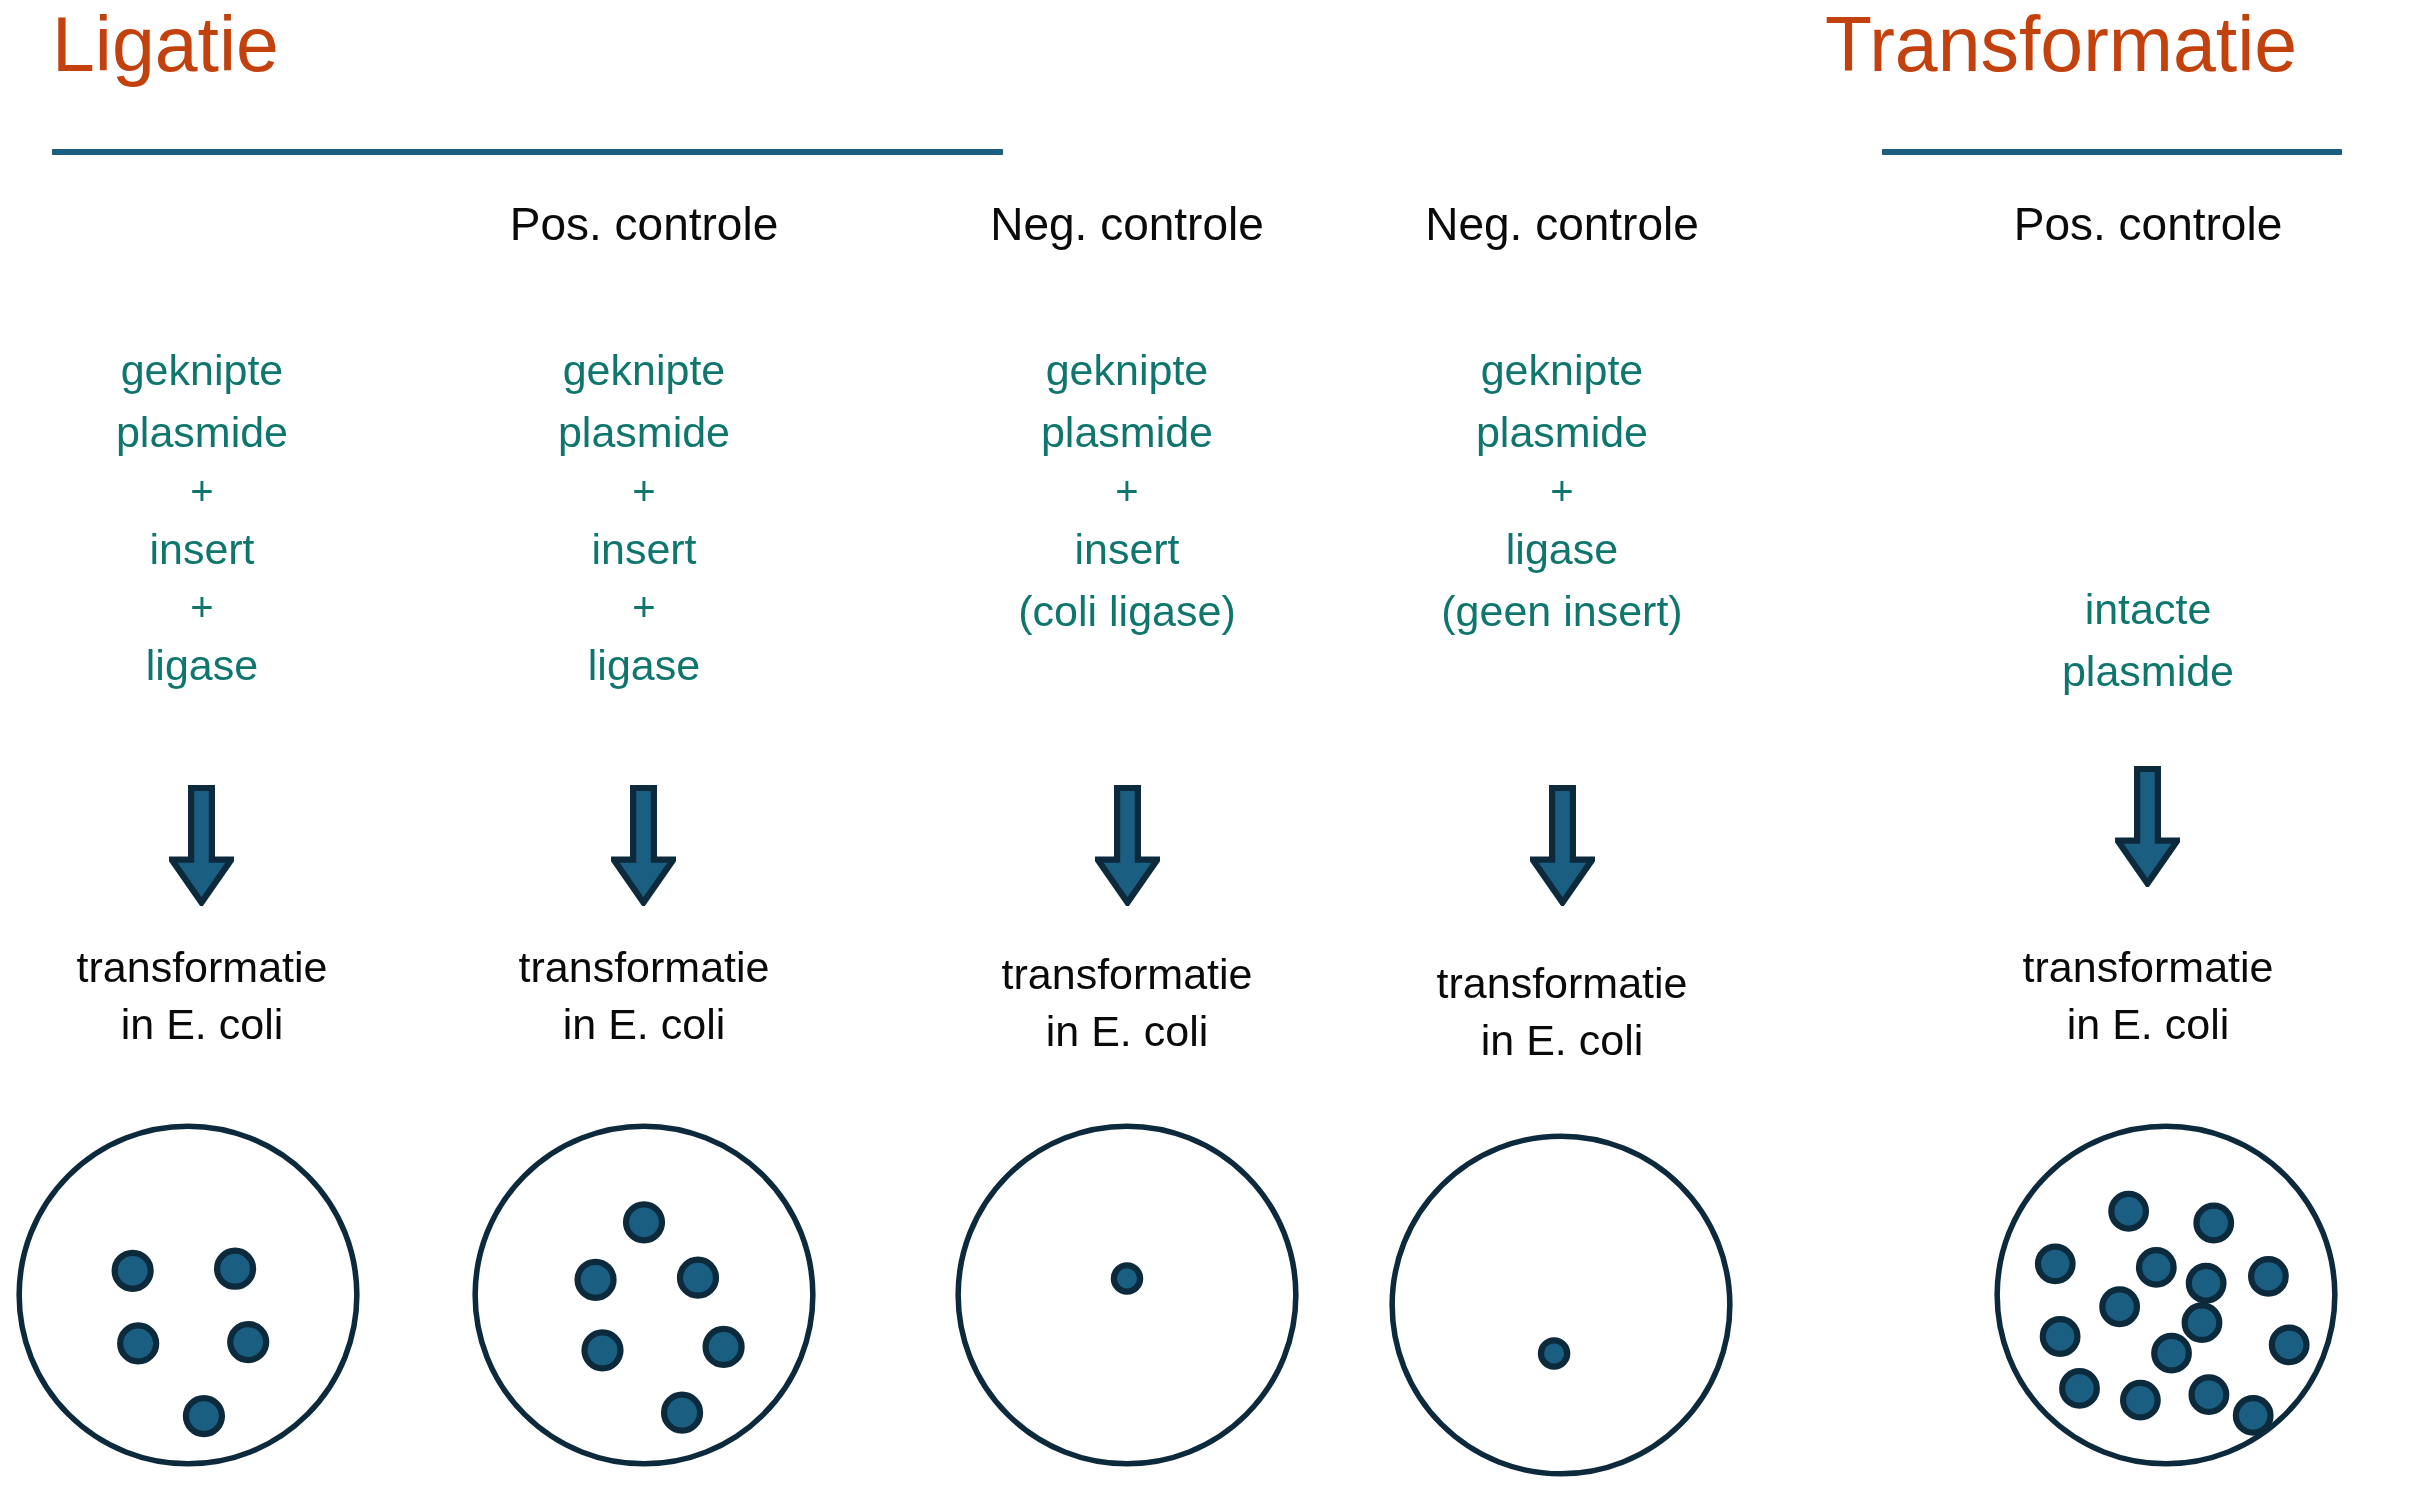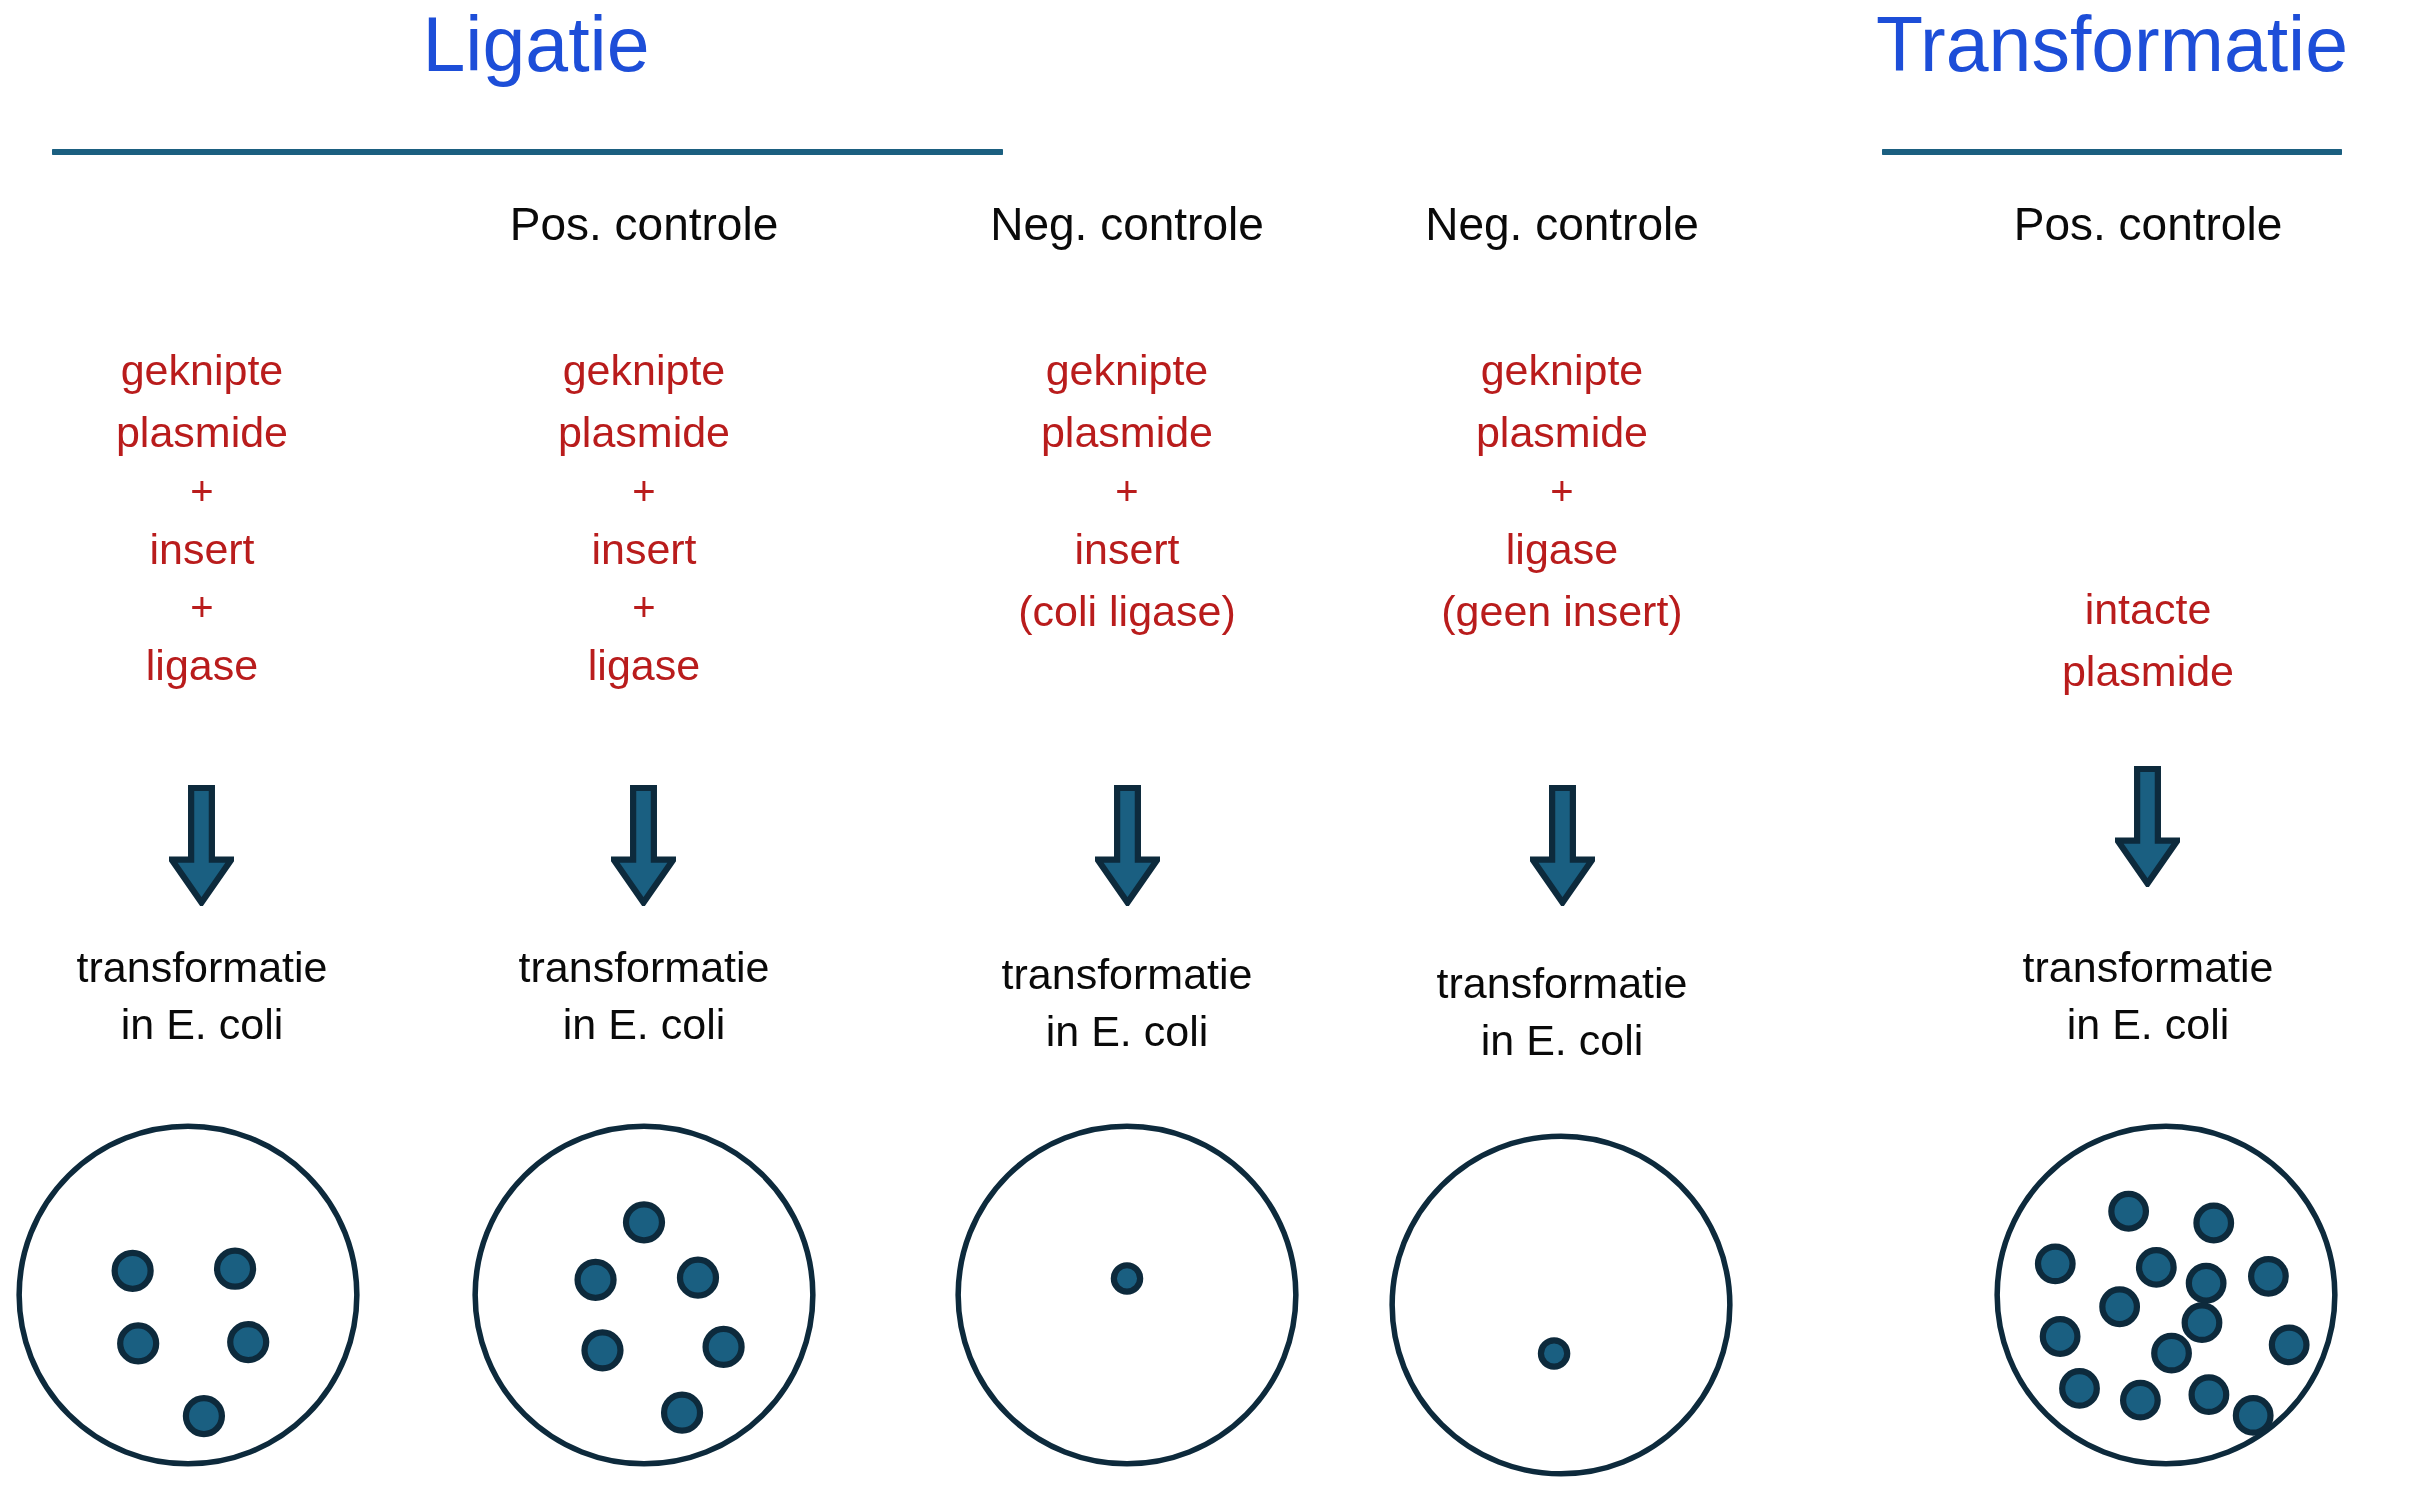--- a/index.html
+++ b/index.html
@@ -5,41 +5,41 @@
   html,body{margin:0;padding:0;background:#ffffff;}
   body{
     width:2413px;height:1511px;position:relative;overflow:hidden;
     font-family:"Liberation Sans","DejaVu Sans",sans-serif;
     color:#000000;
     -webkit-font-smoothing:antialiased;
   }
 
   
   .sec-title{
-    position:absolute;text-align:center;
-    font-size:77px;line-height:1.0;font-weight:400;color:#1d4ed8;
+    position:absolute;text-align:left;
+    font-size:77px;line-height:1.0;font-weight:400;color:#c2410c;
     white-space:nowrap;
   }
   .sec-rule{
     position:absolute;height:6.2px;background:#1b5f80;border-radius:0.7px;
   }
 
   
   .col{
     position:absolute;top:0;height:1143px;
     display:flex;flex-direction:column;align-items:center;
   }
   .col-label{
     position:absolute;width:100%;text-align:center;
     font-size:46px;line-height:1.12;font-weight:400;color:#0a0a0a;
     white-space:nowrap;
   }
   .reagent{
     position:absolute;width:100%;text-align:center;
-    font-size:43px;line-height:1.45;font-weight:400;color:#b91c1c;
+    font-size:43px;line-height:1.45;font-weight:400;color:#0f766e;
   }
   .reagent .plus{display:block;font-size:40px;line-height:1.35;}
   .outcome{
     position:absolute;width:100%;text-align:center;
     font-size:43px;line-height:1.33;font-weight:400;color:#0a0a0a;
   }
 
   
   .arrow{position:absolute;}
   .arrow svg{display:block;}

